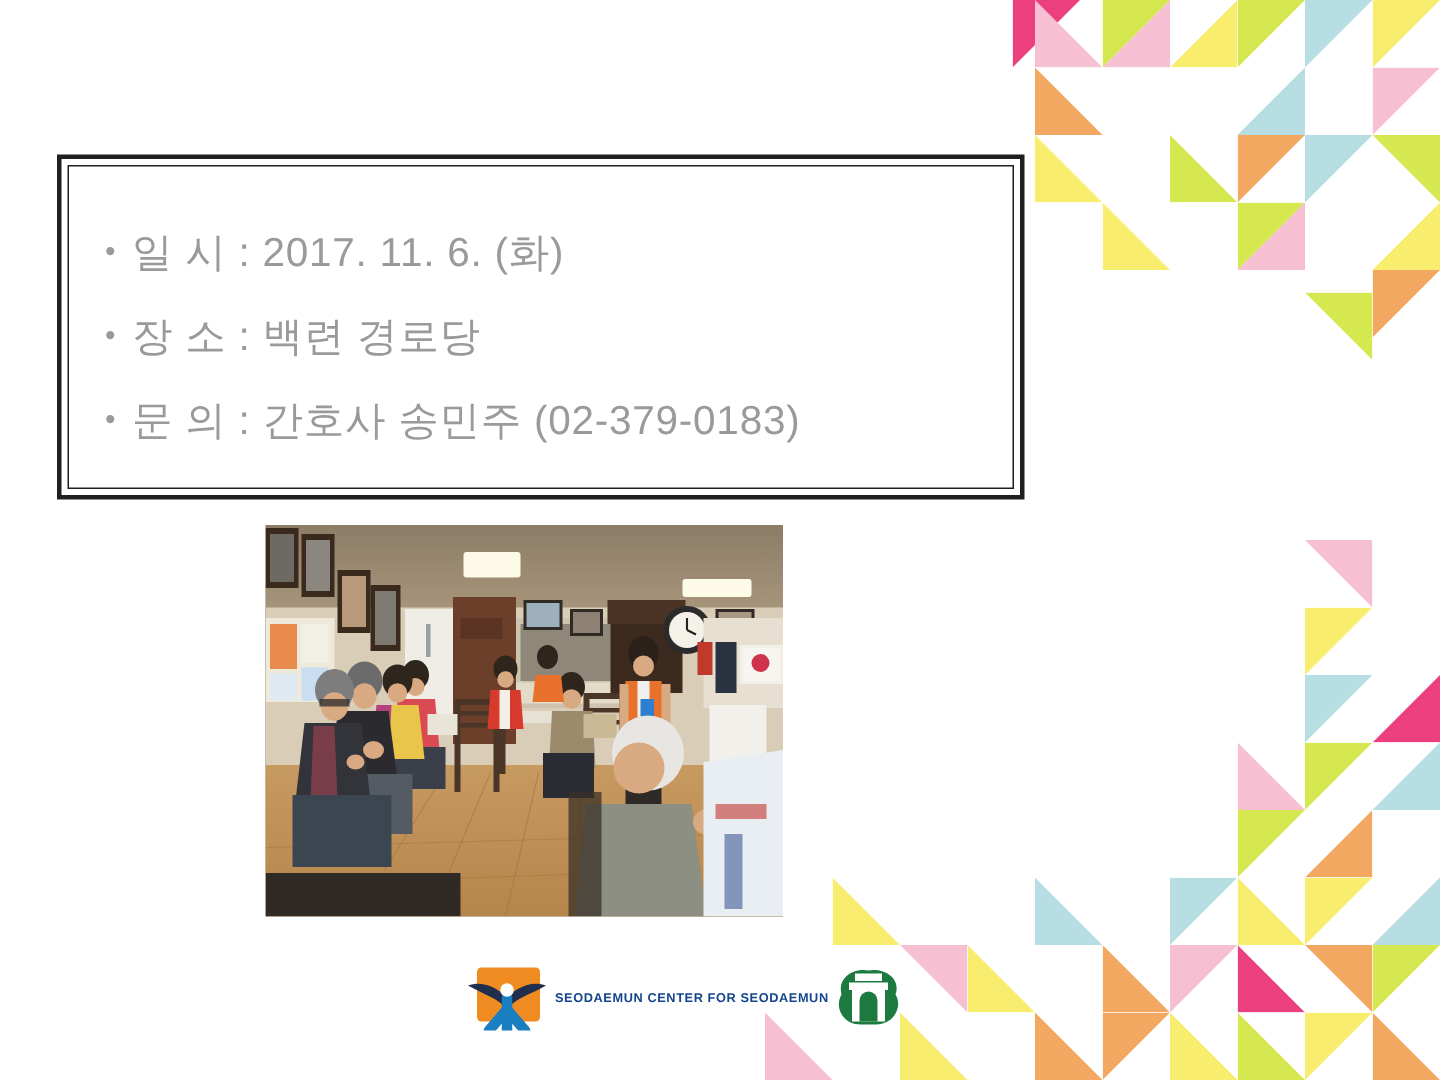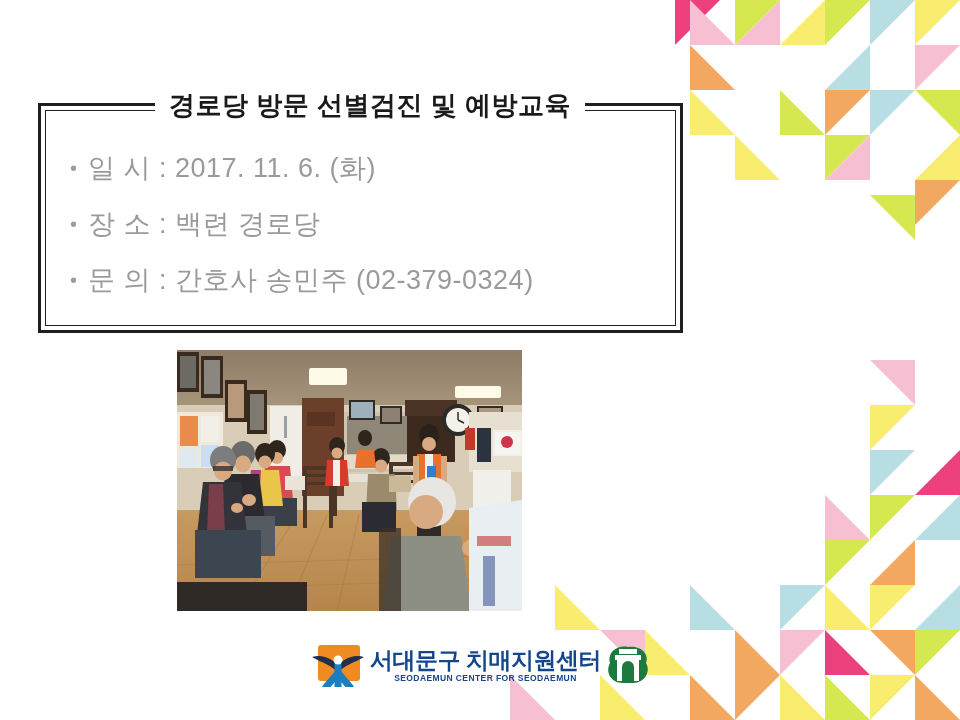--- a/index.html
+++ b/index.html
@@ -207,34 +207,33 @@
       <div class="tri" style="left: 555px; top: 585px; width: 45px; height: 45px; background: rgb(249, 237, 111); clip-path: polygon(0px 0px, 0px 100%, 100% 100%);"></div>
       <div class="tri" style="left: 690px; top: 585px; width: 45px; height: 45px; background: rgb(183, 222, 226); clip-path: polygon(0px 0px, 0px 100%, 100% 100%);"></div>
       <div class="tri" style="left: 645px; top: 630px; width: 45px; height: 45px; background: rgb(249, 237, 111); clip-path: polygon(0px 0px, 0px 100%, 100% 100%);"></div>
       <div class="tri" style="left: 510px; top: 675px; width: 45px; height: 45px; background: rgb(247, 191, 210); clip-path: polygon(0px 0px, 0px 100%, 100% 100%);"></div>
       <div class="tri" style="left: 600px; top: 630px; width: 45px; height: 45px; background: rgb(247, 191, 210); clip-path: polygon(0px 0px, 100% 0px, 100% 100%);"></div>
       <div class="tri" style="left: 735px; top: 675px; width: 45px; height: 45px; background: rgb(242, 168, 97); clip-path: polygon(0px 0px, 100% 0px, 0px 100%);"></div>
     </div>
 
   <div id="title-frame"></div>
 
-  <div id="slide-title">경로당 방문 선별검진 및 예방교육</div>
 
   <div id="bullet-list">
     <div class="bullet-row">
       <span class="bullet-dot">•</span>
       <span class="bullet-text">일 시 : 2017.  11.  6. (화)</span>
     </div>
     <div class="bullet-row">
       <span class="bullet-dot">•</span>
       <span class="bullet-text">장 소 : 백련 경로당</span>
     </div>
     <div class="bullet-row">
       <span class="bullet-dot">•</span>
-      <span class="bullet-text">문 의 : 간호사 송민주 (02-379-0324)</span>
+      <span class="bullet-text">문 의 : 간호사 송민주 (02-379-0183)</span>
     </div>
   </div>
 
   <div id="photo-frame">
     <svg width="345" height="261" viewBox="0 0 345 261">
       <defs>
         <linearGradient id="ceil" x1="0" y1="0" x2="0" y2="1">
           <stop offset="0" stop-color="#8d7c66"></stop>
             <stop offset="1" stop-color="#a9977d"></stop>
         </linearGradient>
@@ -409,21 +408,20 @@
 
   <div id="logo">
     <svg id="logo-mark" viewBox="0 0 52 44">
       <rect x="6" y="2" width="42" height="36" rx="3" fill="#f08b21"></rect>
       <path d="M0 14 C12 10 22 18 26 22 C30 18 40 10 52 14 C42 20 32 22 26 30 C20 22 10 20 0 14 Z" fill="#1f2f4d"></path>
       <path d="M26 22 L26 44" stroke="#1a7fc1" stroke-width="7" stroke-linecap="round"></path>
       <path d="M26 30 L14 44 M26 30 L38 44" stroke="#1a7fc1" stroke-width="7" stroke-linecap="round"></path>
       <circle cx="26" cy="17" r="4.5" fill="#ffffff"></circle>
     </svg>
     <div id="logo-textblock">
-      <div id="logo-title">서대문구 치매지원센터</div>
       <div id="logo-subtitle">SEODAEMUN CENTER FOR SEODAEMUN</div>
     </div>
     <svg id="logo-emblem" viewBox="0 0 46 44">
       <path d="M5 20 C2 8 14 2 23 4 C33 2 45 9 41 20 C46 28 40 40 28 40 L18 40 C6 40 0 29 5 20 Z" fill="#1d7a3e"></path>
       <rect x="12" y="16" width="22" height="22" fill="#ffffff"></rect>
       <path d="M23 18 a6 6 0 0 1 6 6 v14 h-12 v-14 a6 6 0 0 1 6 -6 z" fill="#1d7a3e"></path>
       <rect x="10" y="12" width="26" height="5" fill="#ffffff"></rect>
       <rect x="14" y="6" width="18" height="5" fill="#ffffff"></rect>
     </svg>
   </div>

